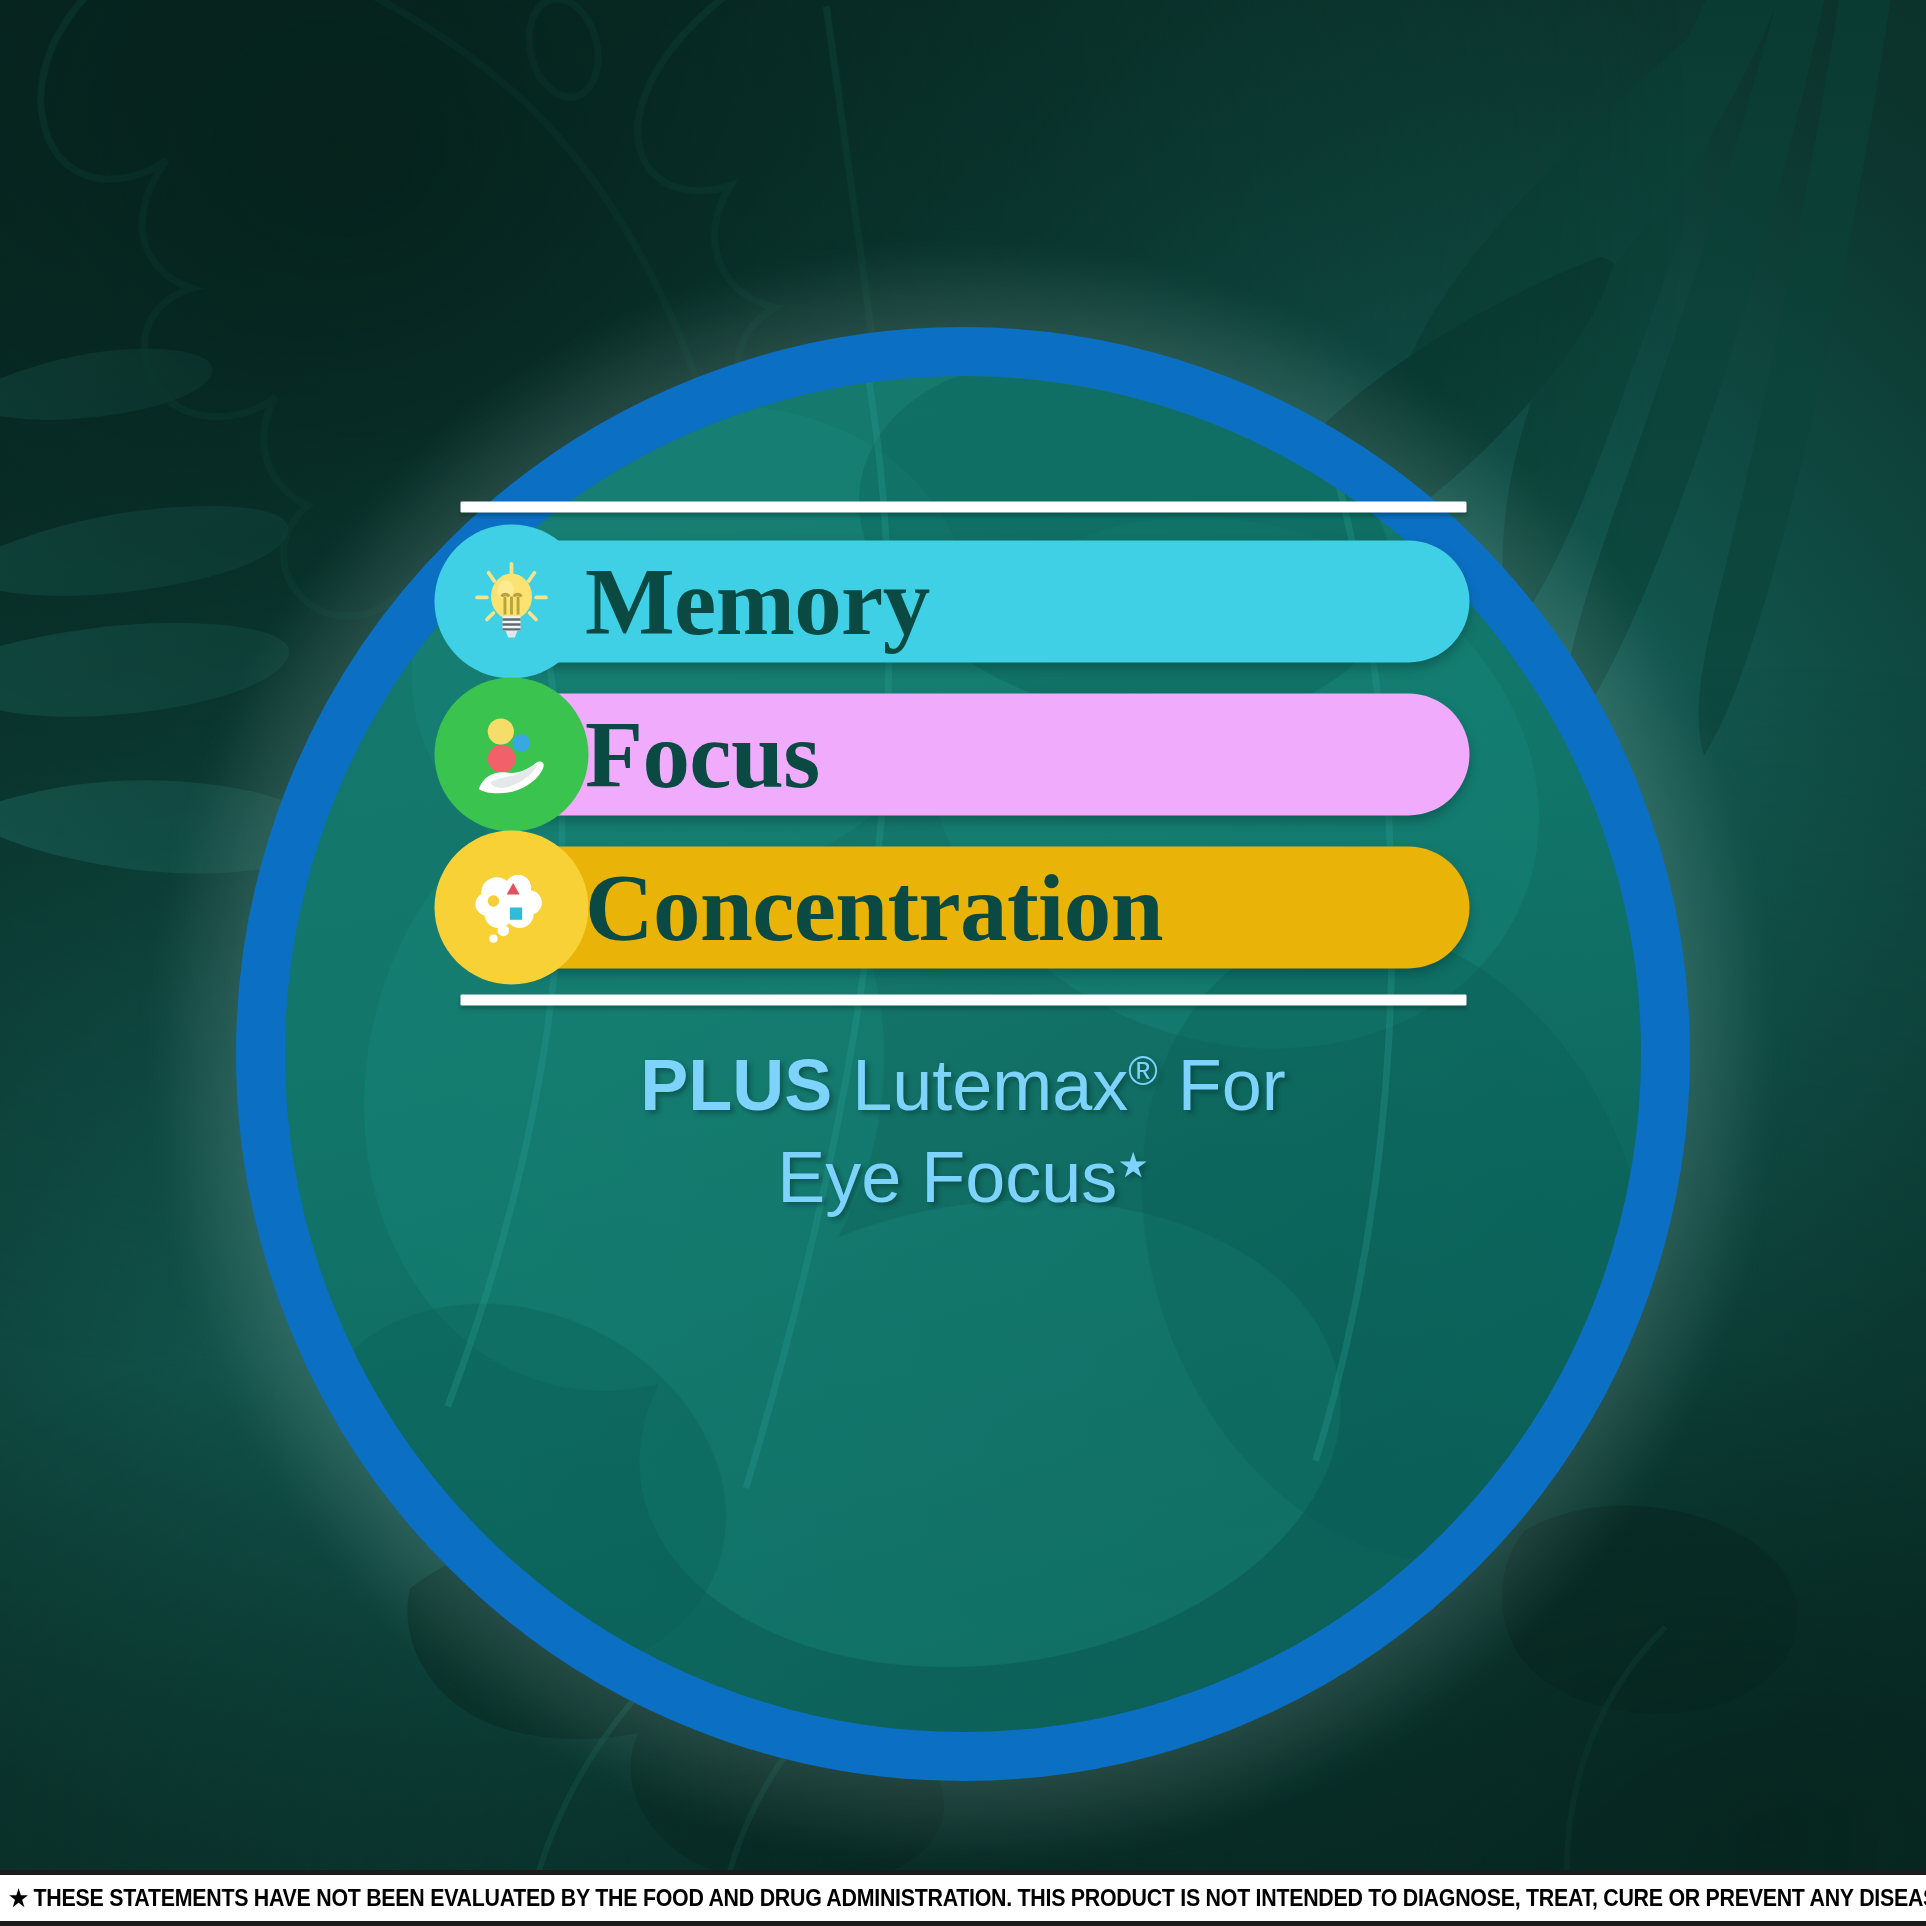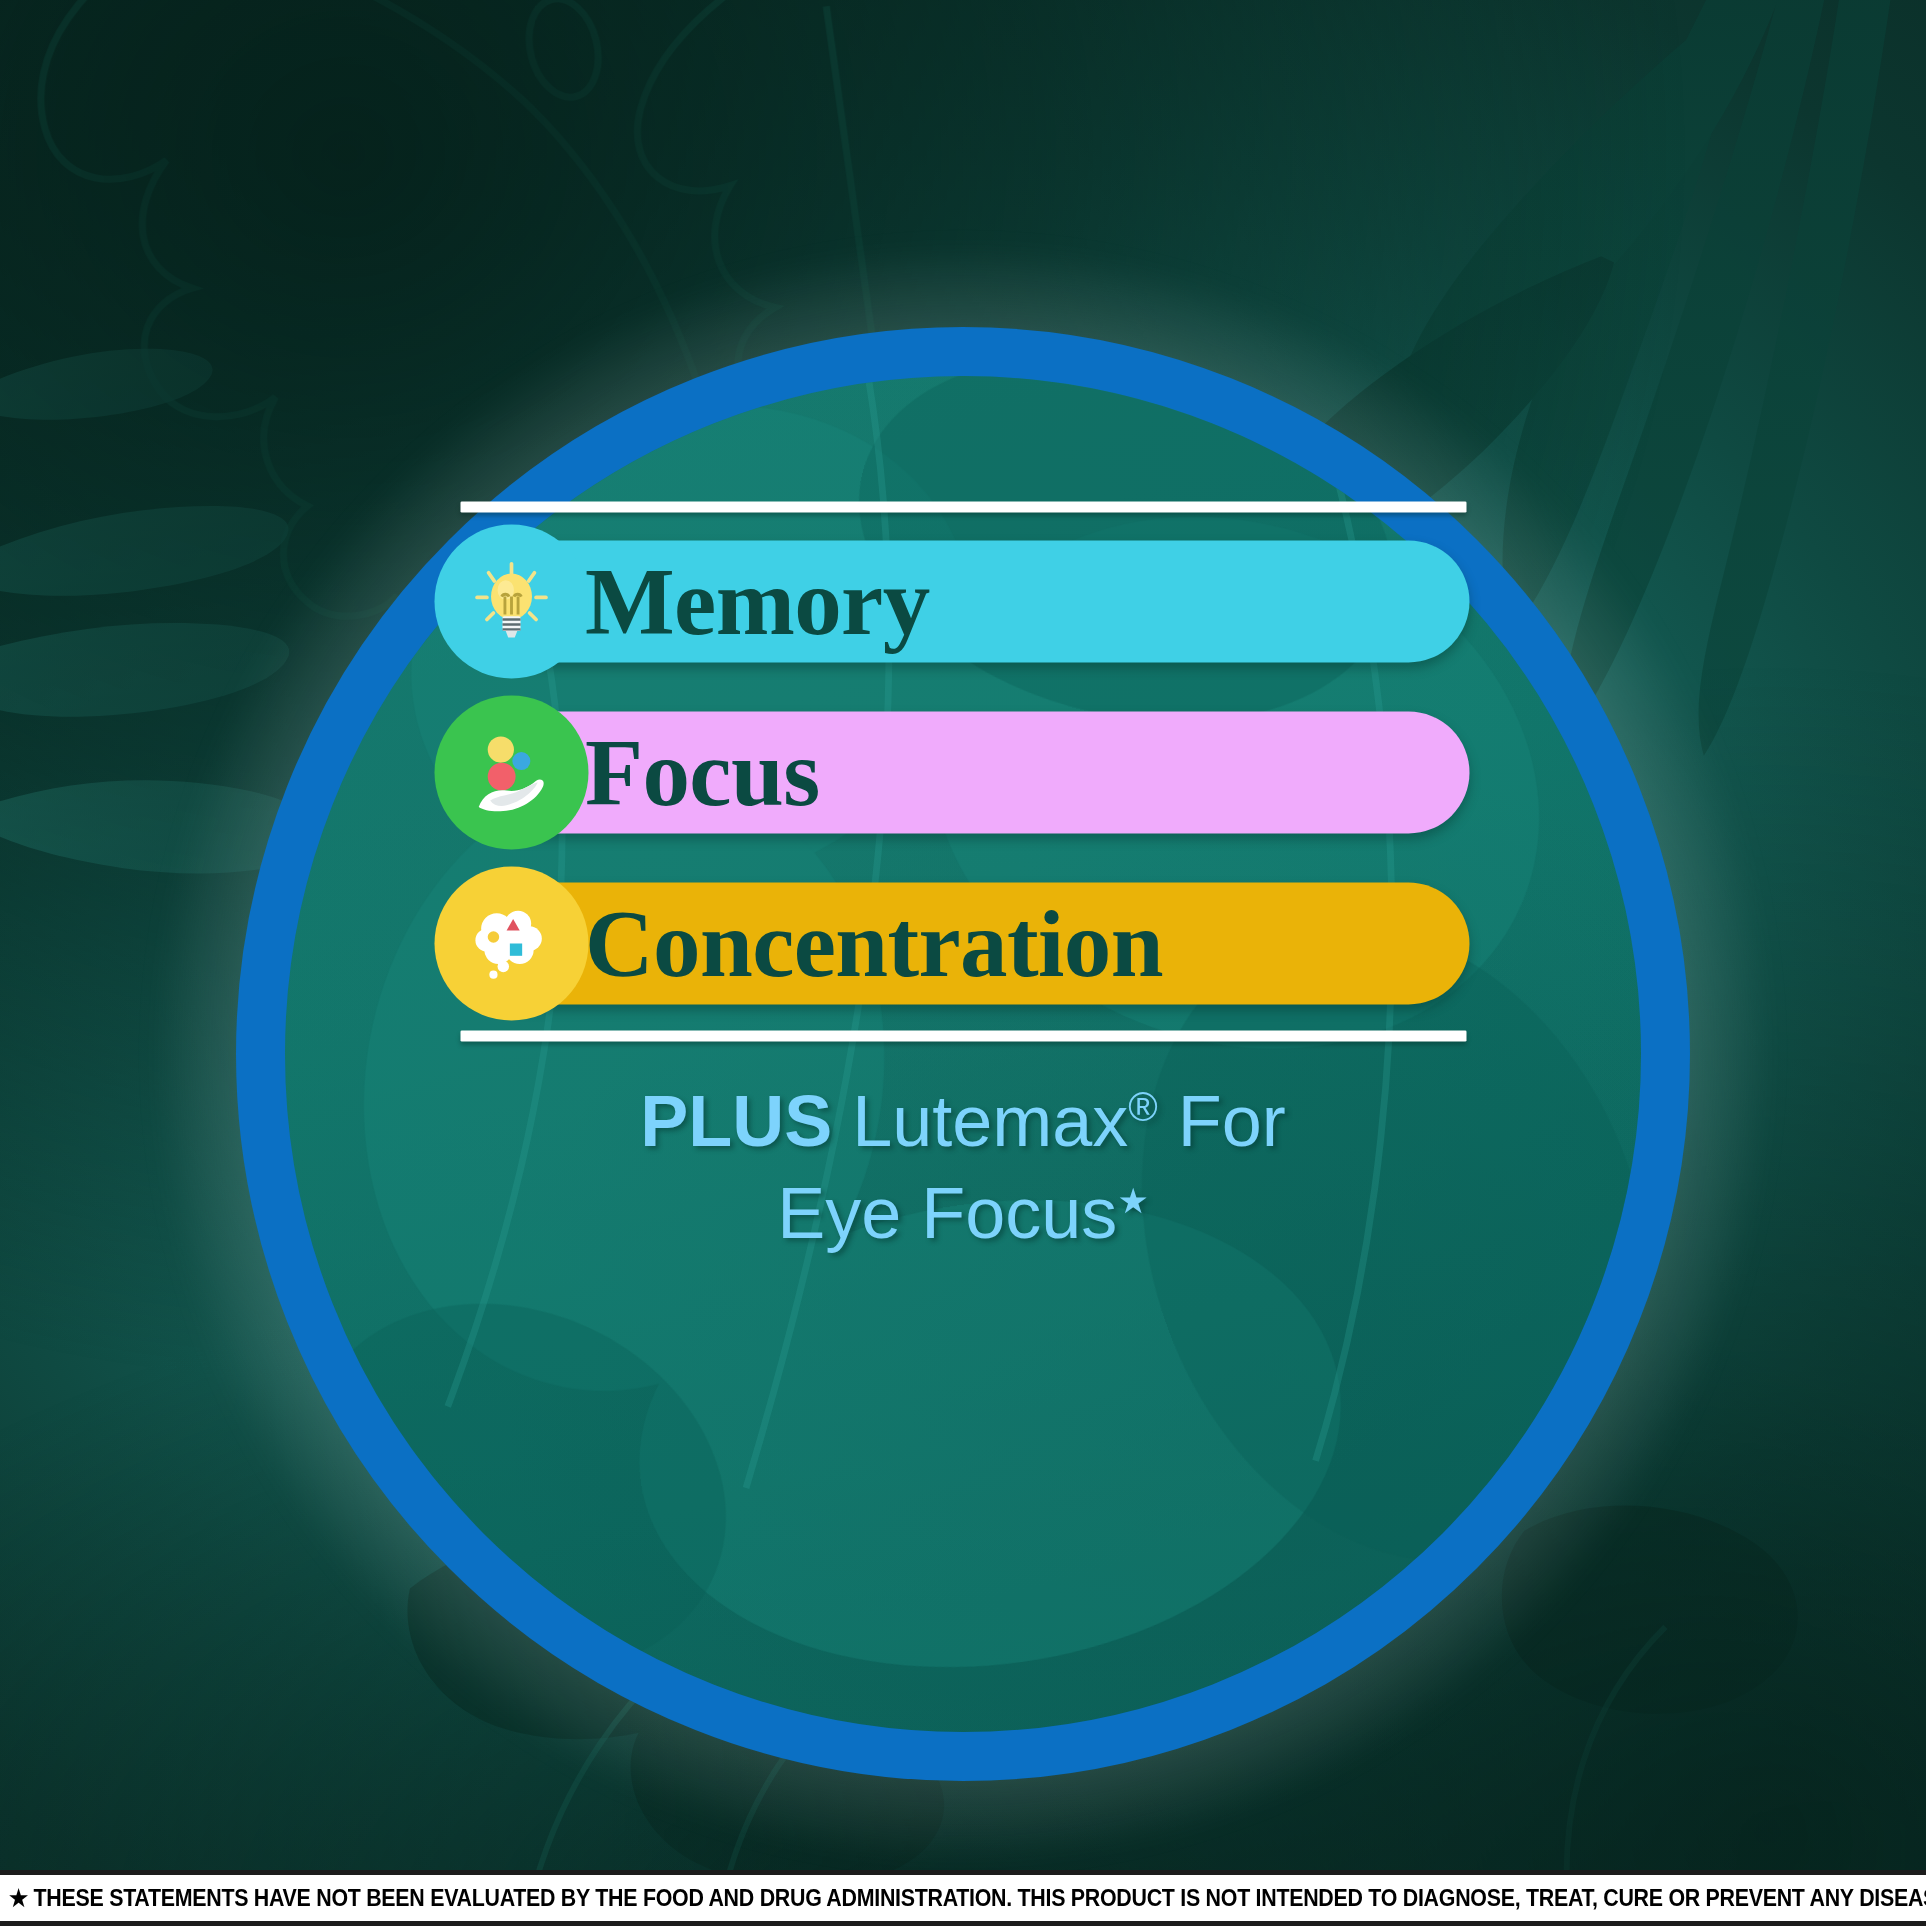--- a/index.html
+++ b/index.html
@@ -89,21 +89,21 @@
 
   .rule{
     width:1006px;height:11px;
     background:#ffffff;
     margin:37px 0 28px 0;
     box-shadow:0 3.2px 4.5px rgba(0,35,30,.35);
     border-radius:1.3px;
   }
   .rule.bottom{margin:26px 0 33px 0;}
 
-  .pills{width:100%;display:flex;flex-direction:column;align-items:center;gap:49px;}
+  .pills{width:100%;display:flex;flex-direction:column;align-items:center;gap:31px;}
 
   .pill{
     position:relative;
     width:1012px;height:122px;
     border-radius:61px;
     display:flex;align-items:center;
     padding-left:128px;
     box-shadow:0 5.8px 10.2px rgba(0,40,34,.34);
   }
   .pill .badge{

